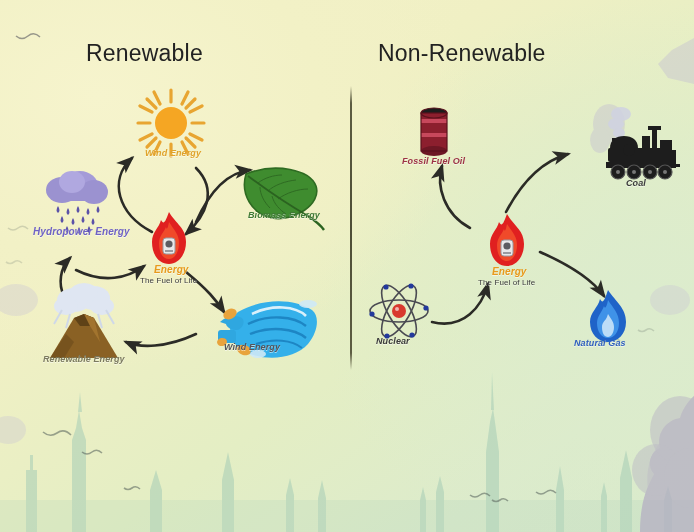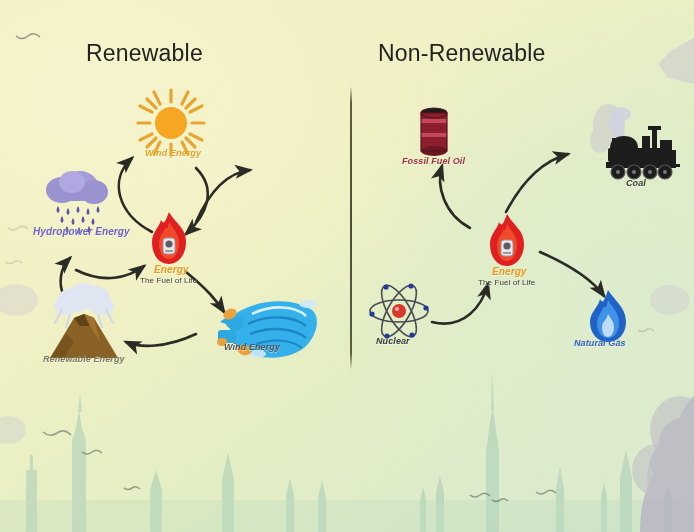--- a/index.html
+++ b/index.html
@@ -203,20 +203,35 @@
         <path d="M47 52 q3 5 0 7 q-3 -2 0 -7"></path>
           <path d="M57 54 q3 5 0 7 q-3 -2 0 -7"></path>
         <path d="M31 62 q3 5 0 7 q-3 -2 0 -7"></path>
           <path d="M43 63 q3 5 0 7 q-3 -2 0 -7"></path>
         <path d="M53 62 q3 5 0 7 q-3 -2 0 -7"></path>
       </g>
     </svg>
     <span class="label c-hydro" style="left:-14px;top:62px;font-size:10px;margin-left:11px;">Hydropower Energy</span>
   </div>
 
+  <div class="node" style="left:234px;top:160px;">
+    <svg class="art" width="92" height="72" viewBox="0 0 92 72">
+      <path d="M12 14 C42 2 76 10 82 26 C88 44 60 62 38 58 C18 54 6 34 12 14 Z" fill="#3f8c2f" stroke="#2e6b22" stroke-width="1.6"></path>
+      <path d="M14 16 C38 34 60 48 74 56" stroke="#2b6320" stroke-width="1.8" fill="none"></path>
+      <g stroke="#2b6320" stroke-width="1" fill="none" opacity=".8">
+        <path d="M24 23 C30 18 40 15 48 15"></path>
+          <path d="M34 31 C40 25 52 21 62 20"></path>
+        <path d="M44 39 C52 33 64 29 74 29"></path>
+          <path d="M26 27 C26 34 30 42 36 48"></path>
+        <path d="M38 36 C40 44 46 50 52 54"></path>
+      </g>
+      <path d="M74 56 C80 60 86 64 90 70" stroke="#2b6320" stroke-width="2.4" fill="none"></path>
+    </svg>
+    <span class="label c-bio" style="left:14px;top:50px;">Biomass Energy</span>
+  </div>
 
   <div class="node" style="left:40px;top:282px;">
     <svg class="art" width="92" height="82" viewBox="0 0 92 82">
       <g fill="#dfe6f2">
         <ellipse cx="34" cy="18" rx="17" ry="12"></ellipse>
         <ellipse cx="54" cy="16" rx="16" ry="12"></ellipse>
         <ellipse cx="44" cy="10" rx="14" ry="9"></ellipse>
         <ellipse cx="26" cy="24" rx="12" ry="9"></ellipse>
         <ellipse cx="62" cy="24" rx="12" ry="9"></ellipse>
       </g>

